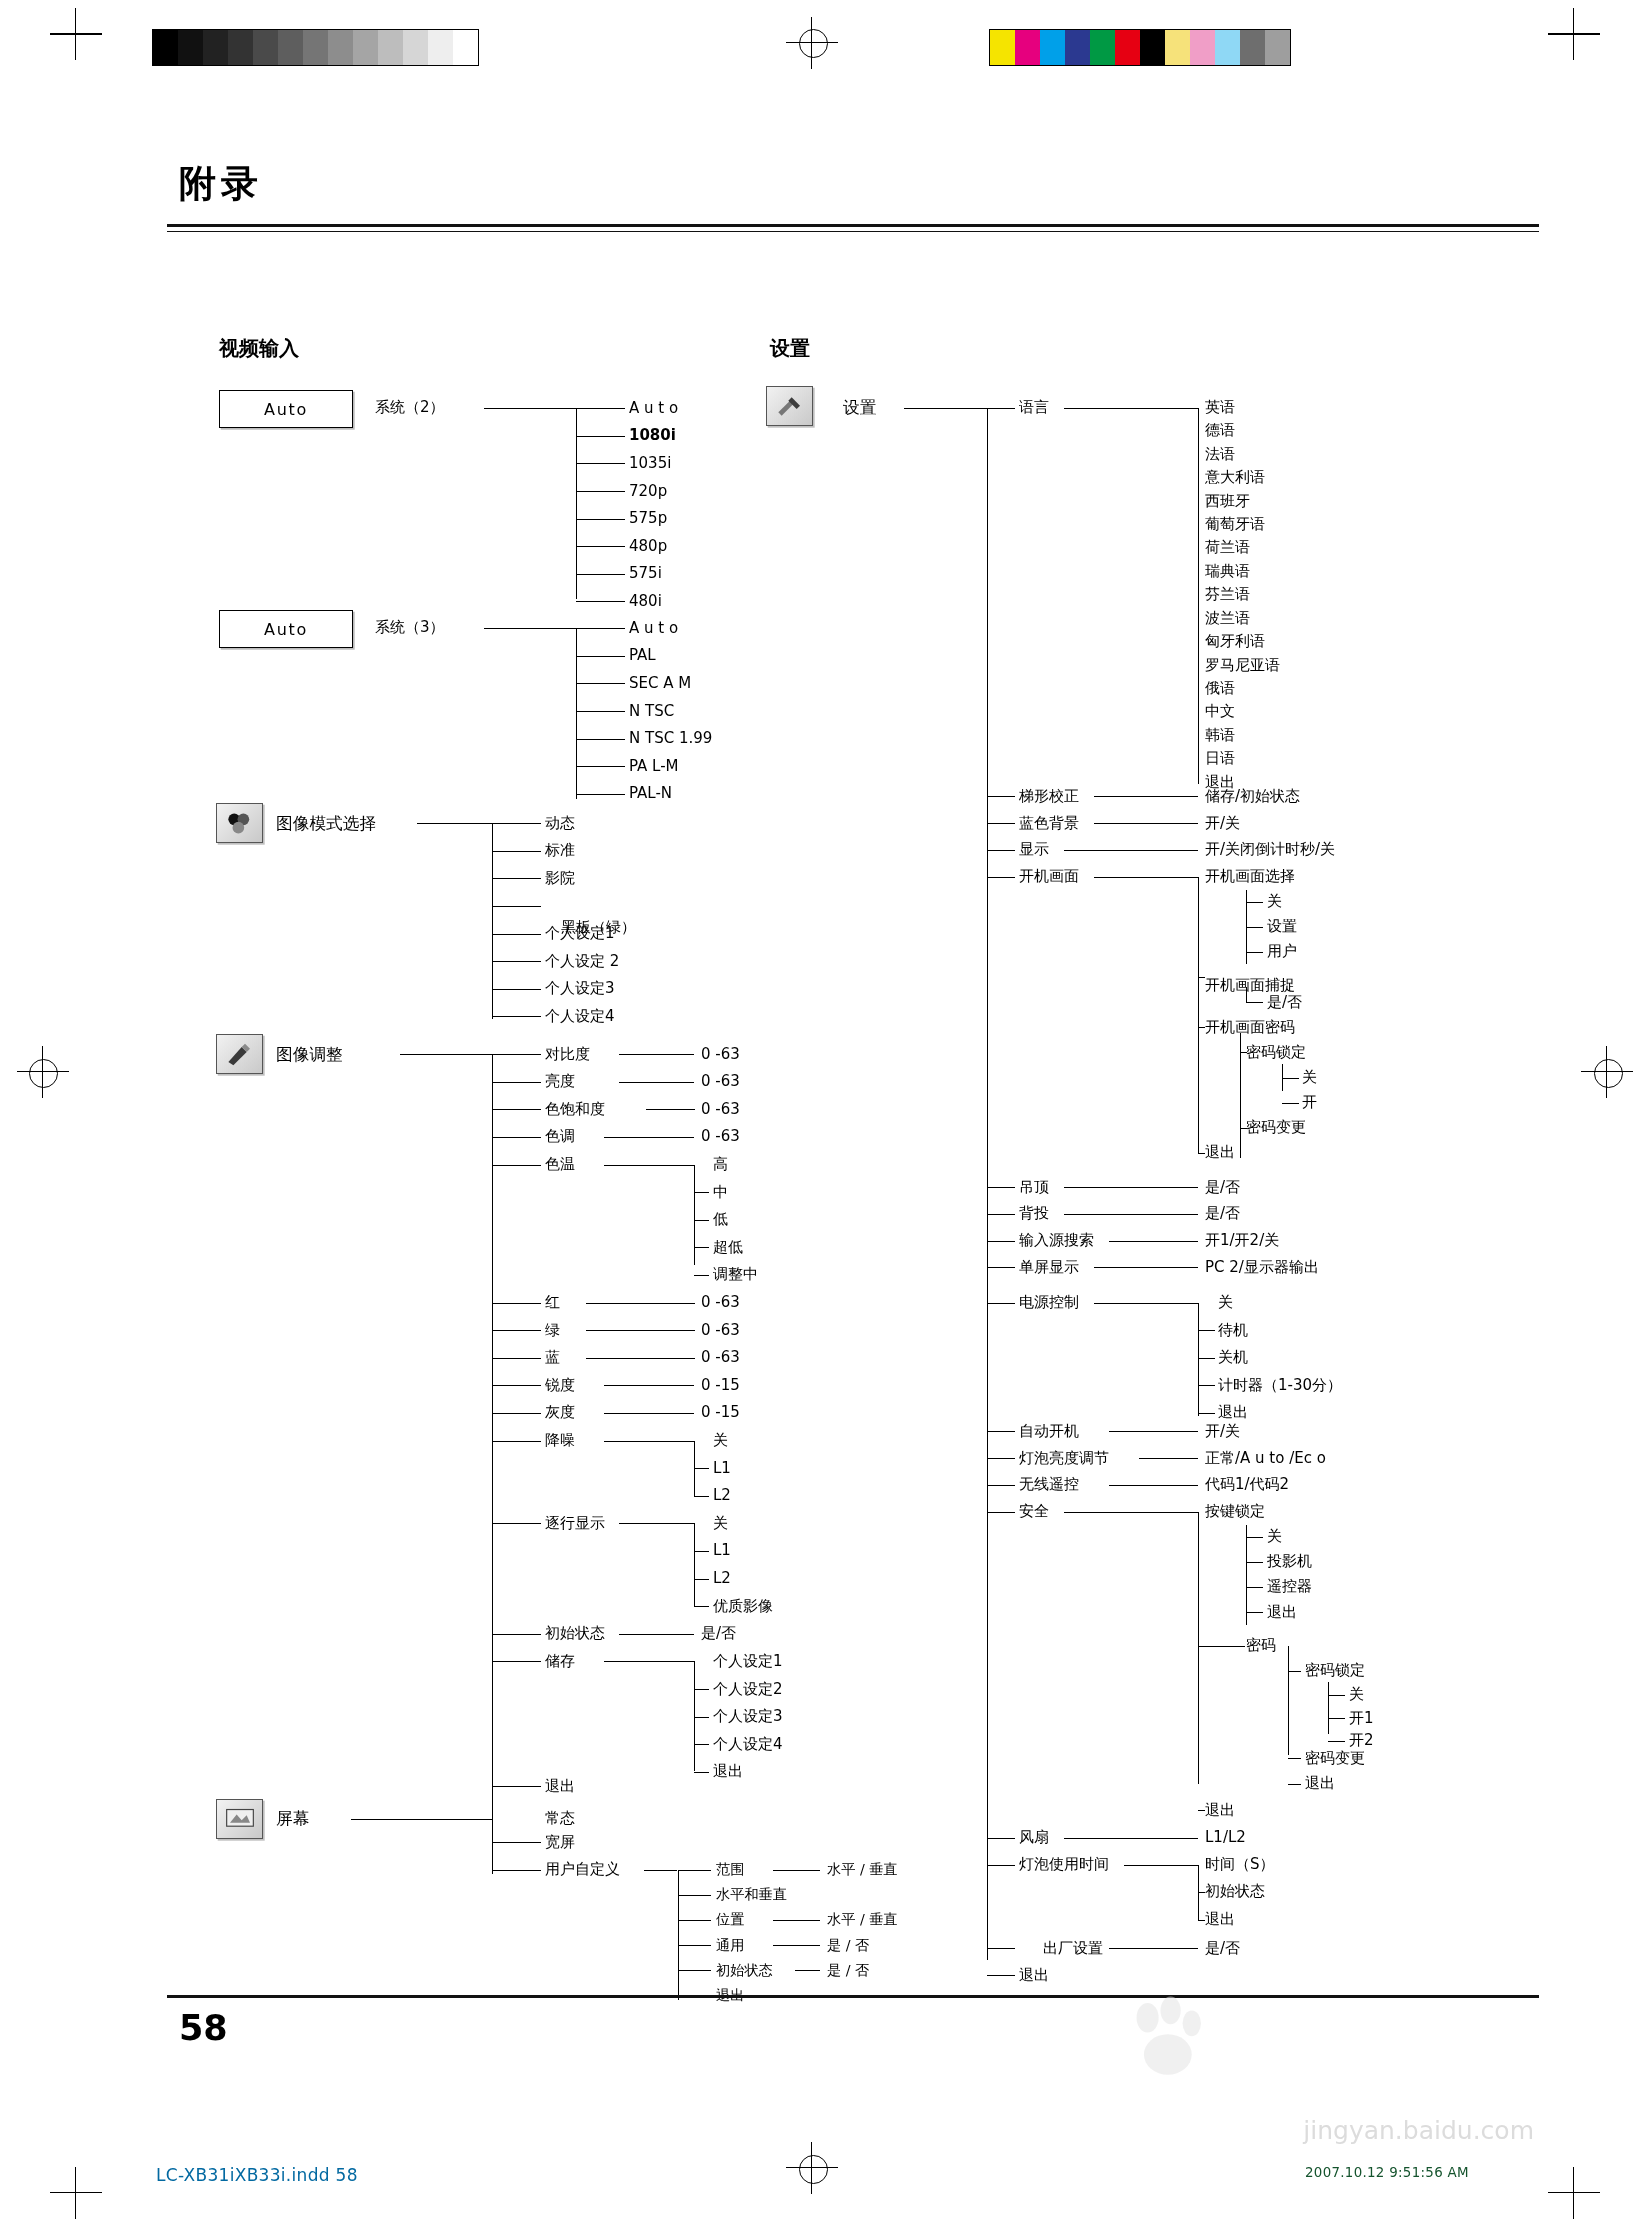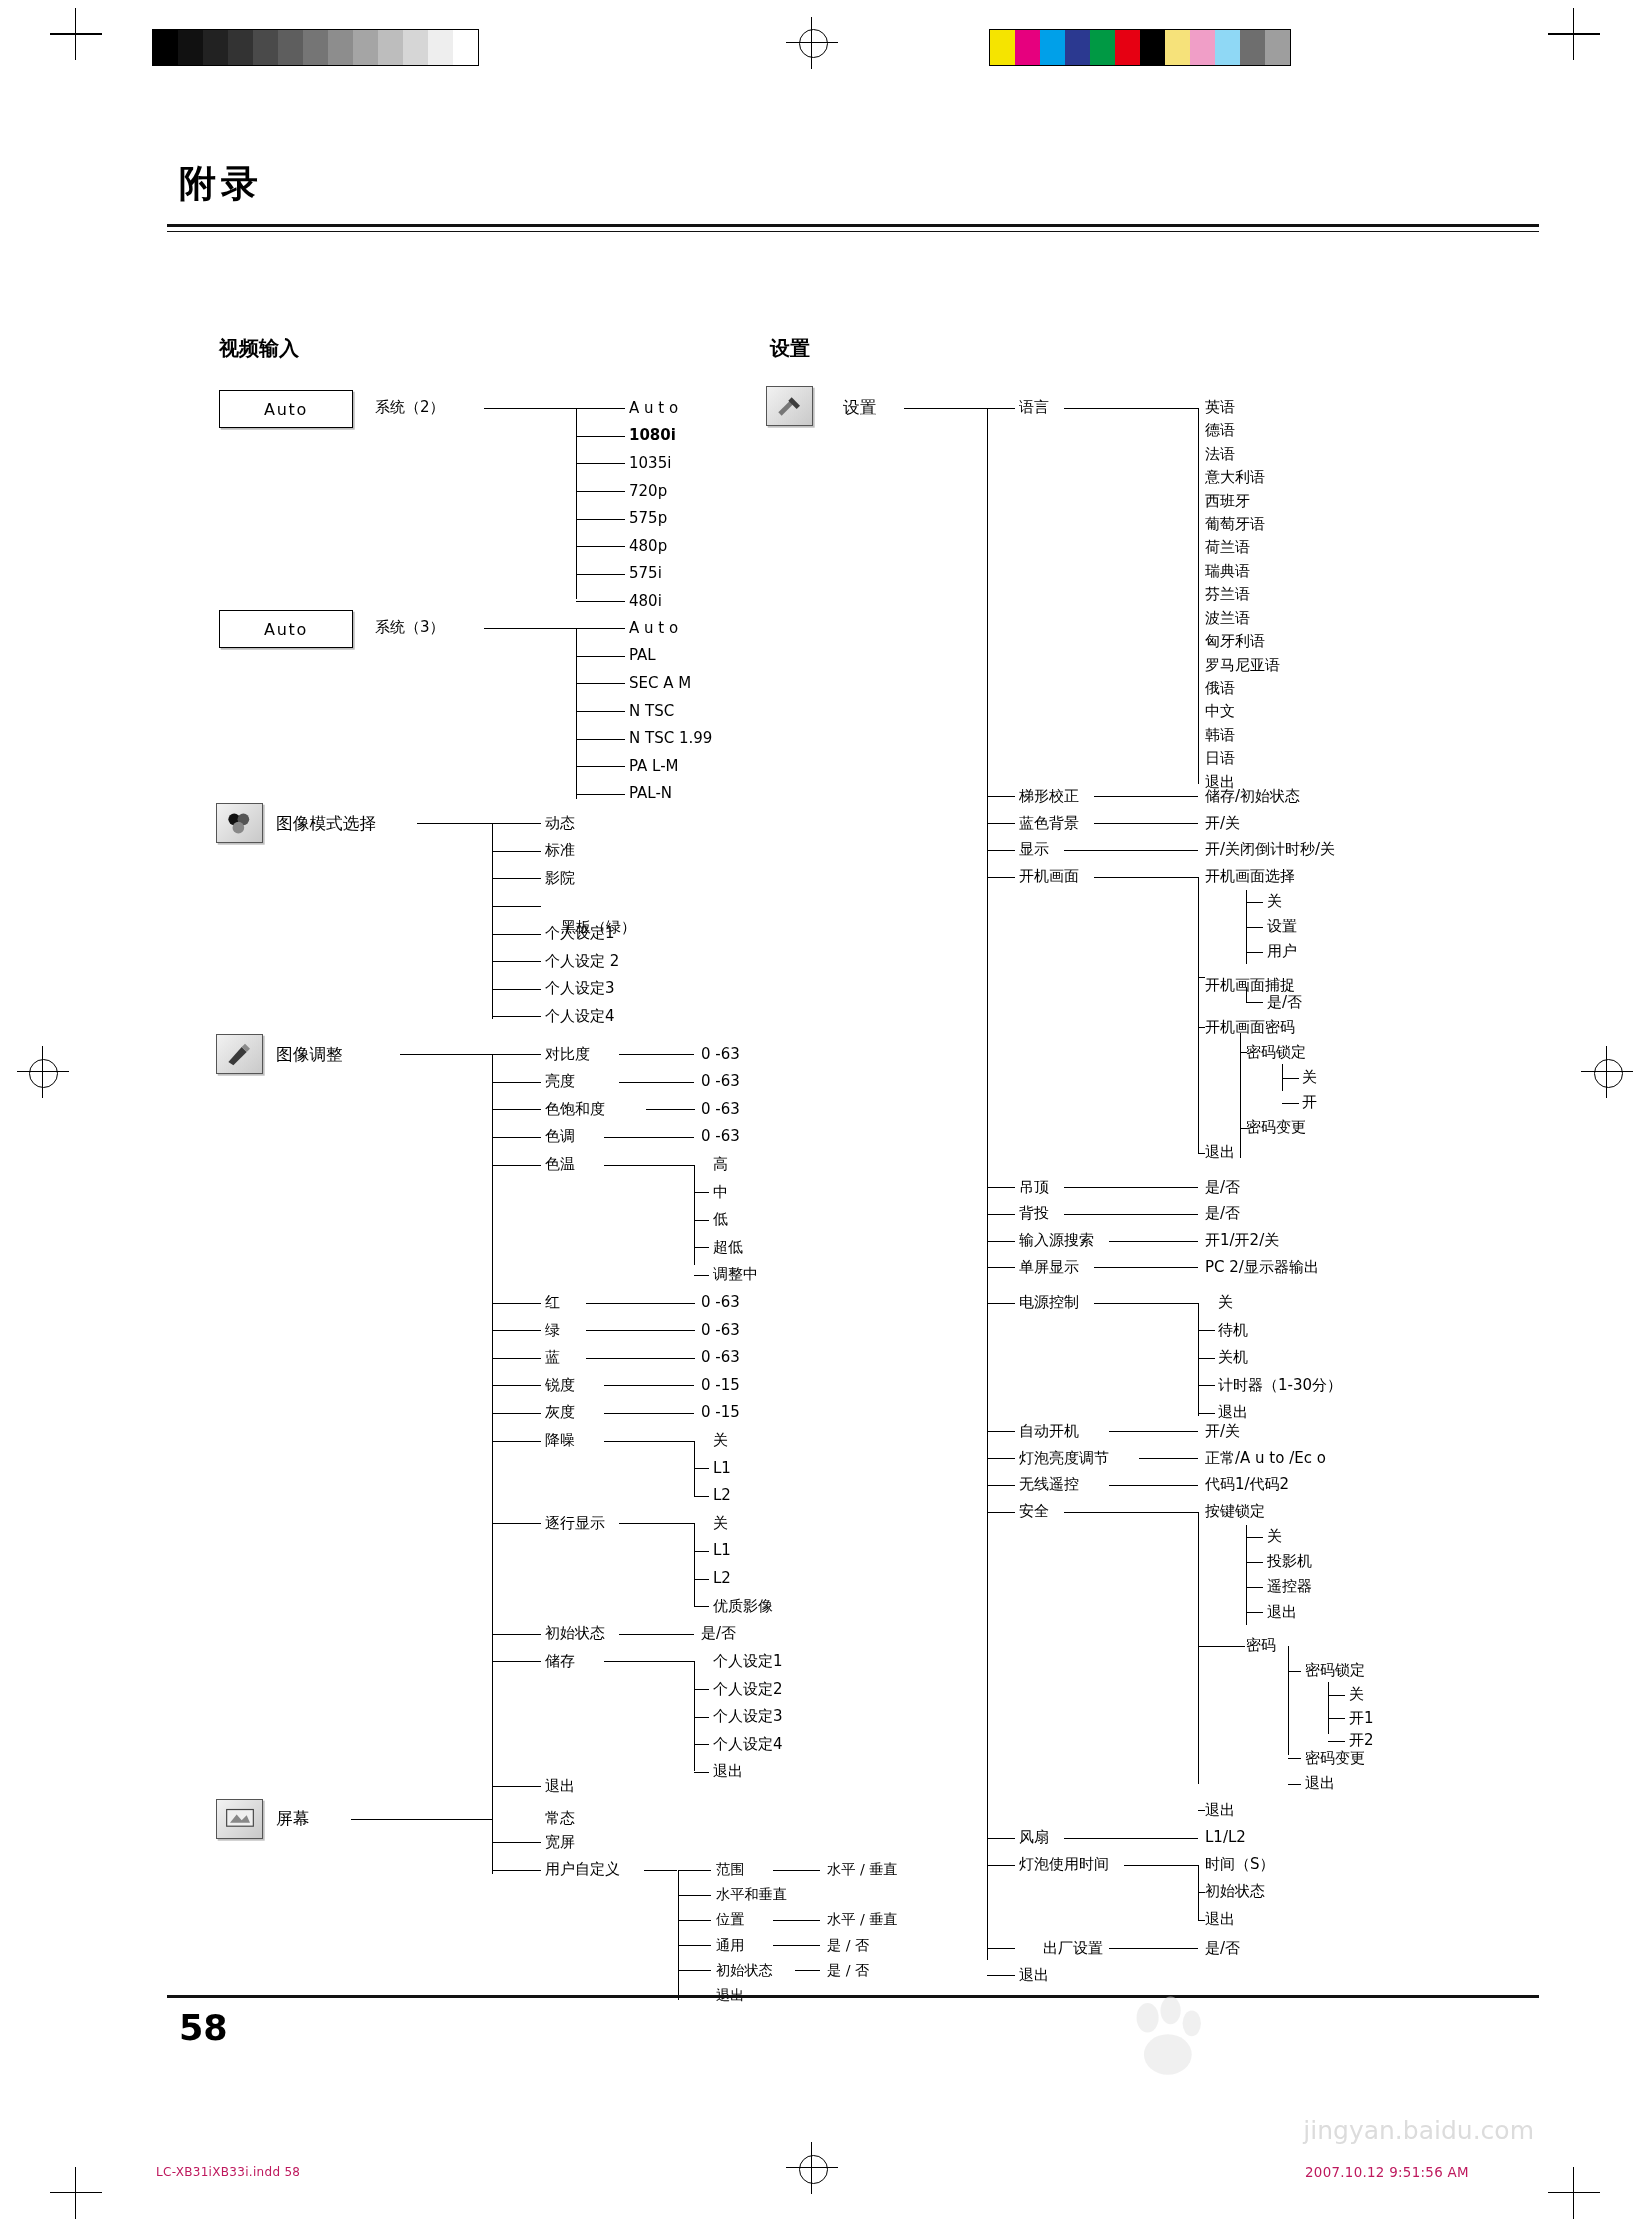--- a/index.html
+++ b/index.html
@@ -24,22 +24,22 @@
   
   .appendix-title{
     position:absolute;left:179px;top:159px;
     font-size:37px;font-weight:bold;letter-spacing:5px;color:#000;
   }
   .hr-top{position:absolute;left:167px;top:224px;width:1372px;height:2.5px;background:#111;}
   .hr-top2{position:absolute;left:167px;top:231px;width:1372px;height:1.3px;background:#111;}
   .hr-bottom{position:absolute;left:167px;top:1995px;width:1372px;height:2.5px;background:#111;}
   .pagenum{position:absolute;left:179px;top:2008px;font-size:35px;font-weight:bold;color:#000;}
 
-  .footer-left{position:absolute;left:156px;top:2165px;font-size:12px;color:#be185d;letter-spacing:0.3px;}
-  .footer-right{position:absolute;left:1305px;top:2165px;font-size:13.4px;color:#be185d;letter-spacing:0.3px;}
+  .footer-left{position:absolute;left:156px;top:2165px;font-size:17px;color:#0369a1;letter-spacing:0.3px;}
+  .footer-right{position:absolute;left:1305px;top:2165px;font-size:13.4px;color:#14532d;letter-spacing:0.3px;}
 
   
   .sect-title{position:absolute;font-size:20px;font-weight:bold;color:#000;}
   .node{position:absolute;font-size:15px;color:#000;white-space:nowrap;line-height:15px;}
   .node.sm{font-size:14.2px;}
   .line-h{position:absolute;height:1.2px;background:#000;}
   .line-v{position:absolute;width:1.2px;background:#000;}
 
   .autobox{
     position:absolute;border:1.3px solid #000;background:#fff;

